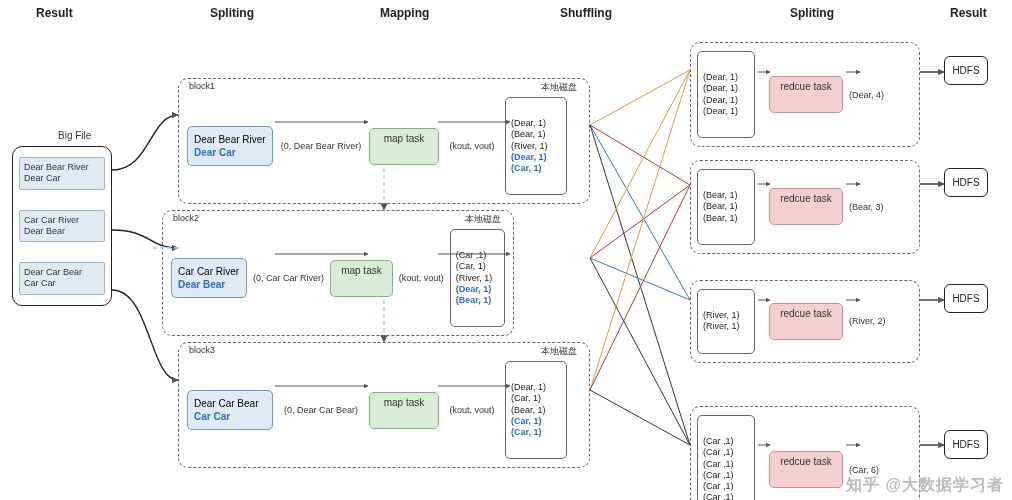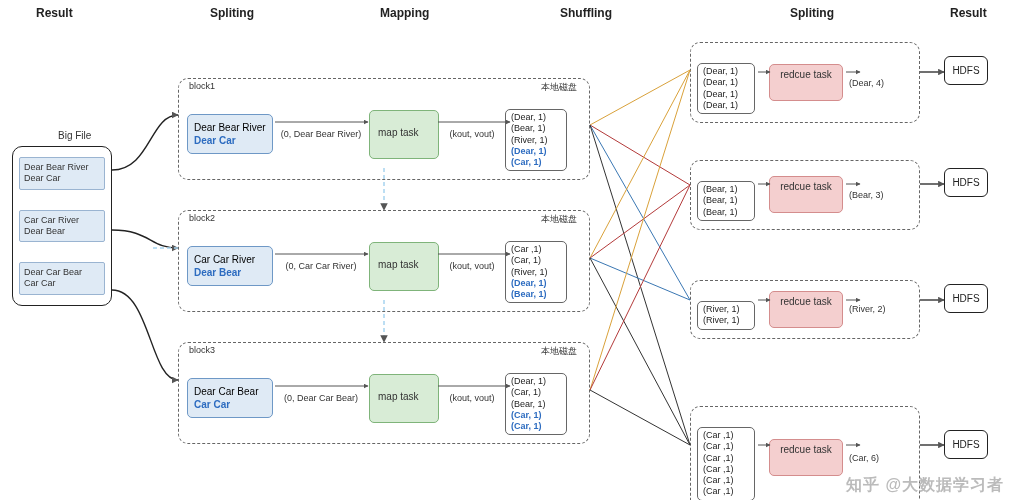--- a/index.html
+++ b/index.html
@@ -76,43 +76,42 @@
     color: #333;
     text-align: center;
     white-space: nowrap;
   }
   .gap-sm { width: 96px; display:flex; flex-direction:column; align-items:center; justify-content:center; }
   .gap-md { width: 66px; display:flex; flex-direction:column; align-items:center; justify-content:center; }
   .map-task {
     background: #d8ecd6;
     border: 1px solid #7fb47a;
     border-radius: 5px;
-    padding: 16px 8px 20px 8px;
+    padding: 4px 8px 20px 8px;
     width: 70px;
     font-size: 10px;
     color: #333;
-    text-align: left;
+    text-align: center;
   }
   .disk-label {
     position: absolute;
     top: 2px;
     right: 12px;
     font-size: 9px;
     color: #333;
   }
   .kv-box {
     background: #fff;
     border: 1px solid #666;
     border-radius: 5px;
-    padding: 2px 5px;
+    padding: 20px 5px;
     font-size: 9px;
     line-height: 1.25;
     color: #222;
     width: 62px;
-    margin-top: 12px;
   }
   .kv-box .blue { color: #2d6cc0; font-weight: bold; }
   .reduce-group {
     position: absolute;
     border: 1.5px dashed #666;
     border-radius: 10px;
     padding: 8px 6px;
     display: flex;
     align-items: center;
   }
@@ -189,21 +188,21 @@
     </div>
   <div class="kv-box">
     <div>(Dear, 1)</div>
     <div>(Bear, 1)</div>
     <div>(River, 1)</div>
     <div class="blue">(Dear, 1)</div>
     <div class="blue">(Car, 1)</div>
   </div>
 </div>
 
-<div class="block-group" style="left:178px; top:210px; width:412px">
+<div class="block-group" style="left:162px; top:210px; width:352px">
   <div class="block-label">block2</div>
   <div class="disk-label">本地磁盘</div>
   <div class="split-box">
     <div>Car Car River</div>
     <div class="l2">Dear Bear</div>
   </div>
   <div class="gap-sm">
       <div class="arrow-label">(0, Car Car River)</div>
     </div>
   <div class="map-task">map task</div>

